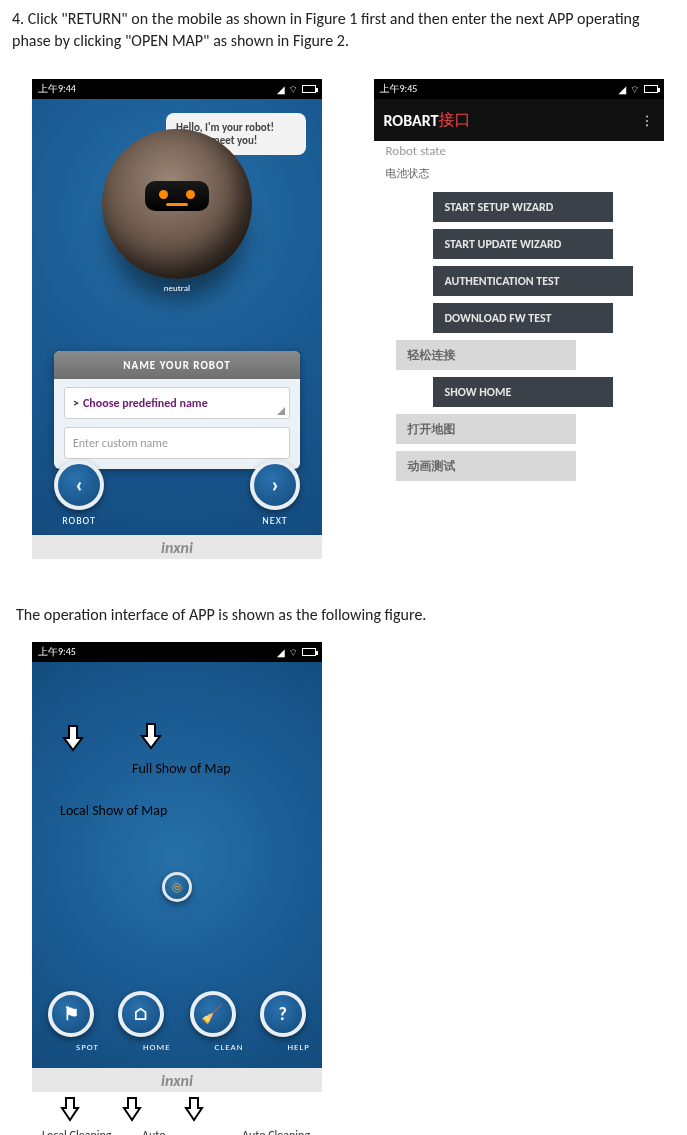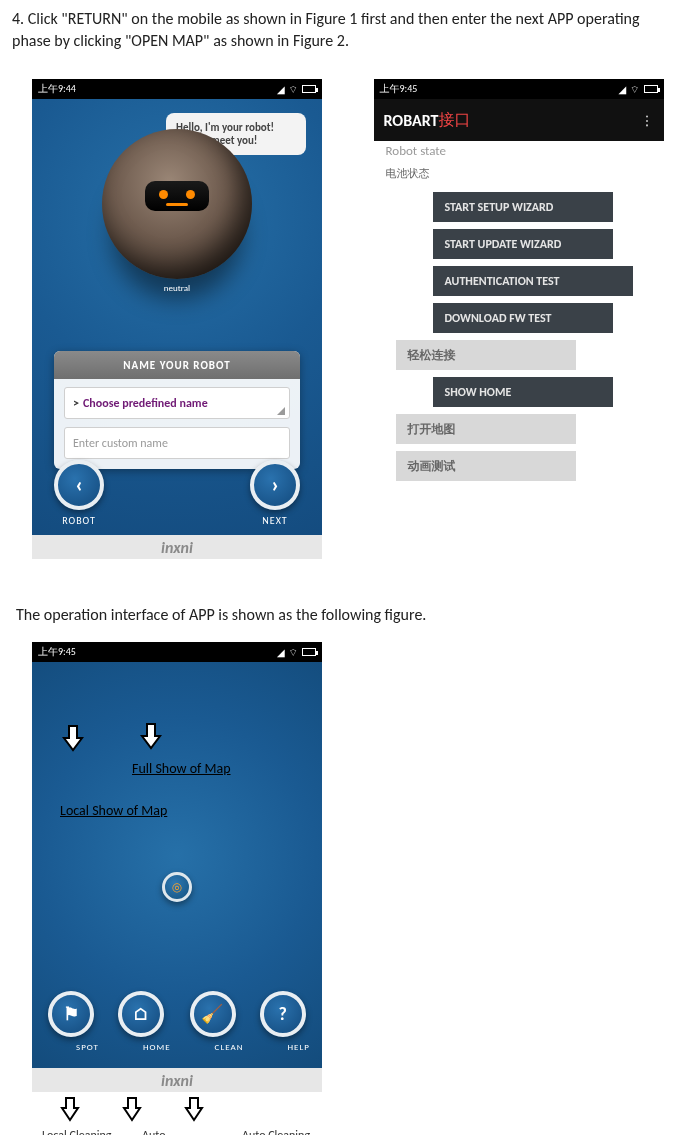--- a/index.html
+++ b/index.html
@@ -136,21 +136,21 @@
   }
   .tabcol{display:flex;flex-direction:column;align-items:center;gap:2px;}
   .sqbtn{
     width:40px;height:40px;border-radius:8px;border:2px solid #eaeff3;
     background:radial-gradient(circle at 40% 35%, #2a72ae, #134a7d);
     display:flex;align-items:center;justify-content:center;color:#fff;font-size:18px;
   }
   .sqbtn.orange{background:radial-gradient(circle at 40% 35%, #ff7a2d, #d94e00);color:#fff;}
   .closebtn{margin-left:auto;font-size:26px;color:#fff;padding:6px 2px;}
   .ov-arrow{position:absolute;font-size:24px;color:#000;font-weight:bold; text-shadow:0 0 2px #fff;}
-  .ov-text{position:absolute;color:#000;font-size:14px;text-decoration:underline;}
+  .ov-text{position:absolute;color:#000;font-size:14px;}
   .centerdisc{
     position:absolute;top:210px;left:50%;transform:translateX(-50%);
     width:30px;height:30px;border-radius:50%;
     background:radial-gradient(circle at 40% 35%, #2f79b3, #14517f);
     border:3px solid #dfe7ec; box-shadow:0 3px 6px rgba(0,0,0,.4);
     display:flex;align-items:center;justify-content:center;color:#ffa229;font-size:12px;
   }
   .botbar{
     position:absolute;left:0;right:0;bottom:26px;height:90px;
     display:flex;justify-content:space-around;align-items:center;padding:0 6px;

